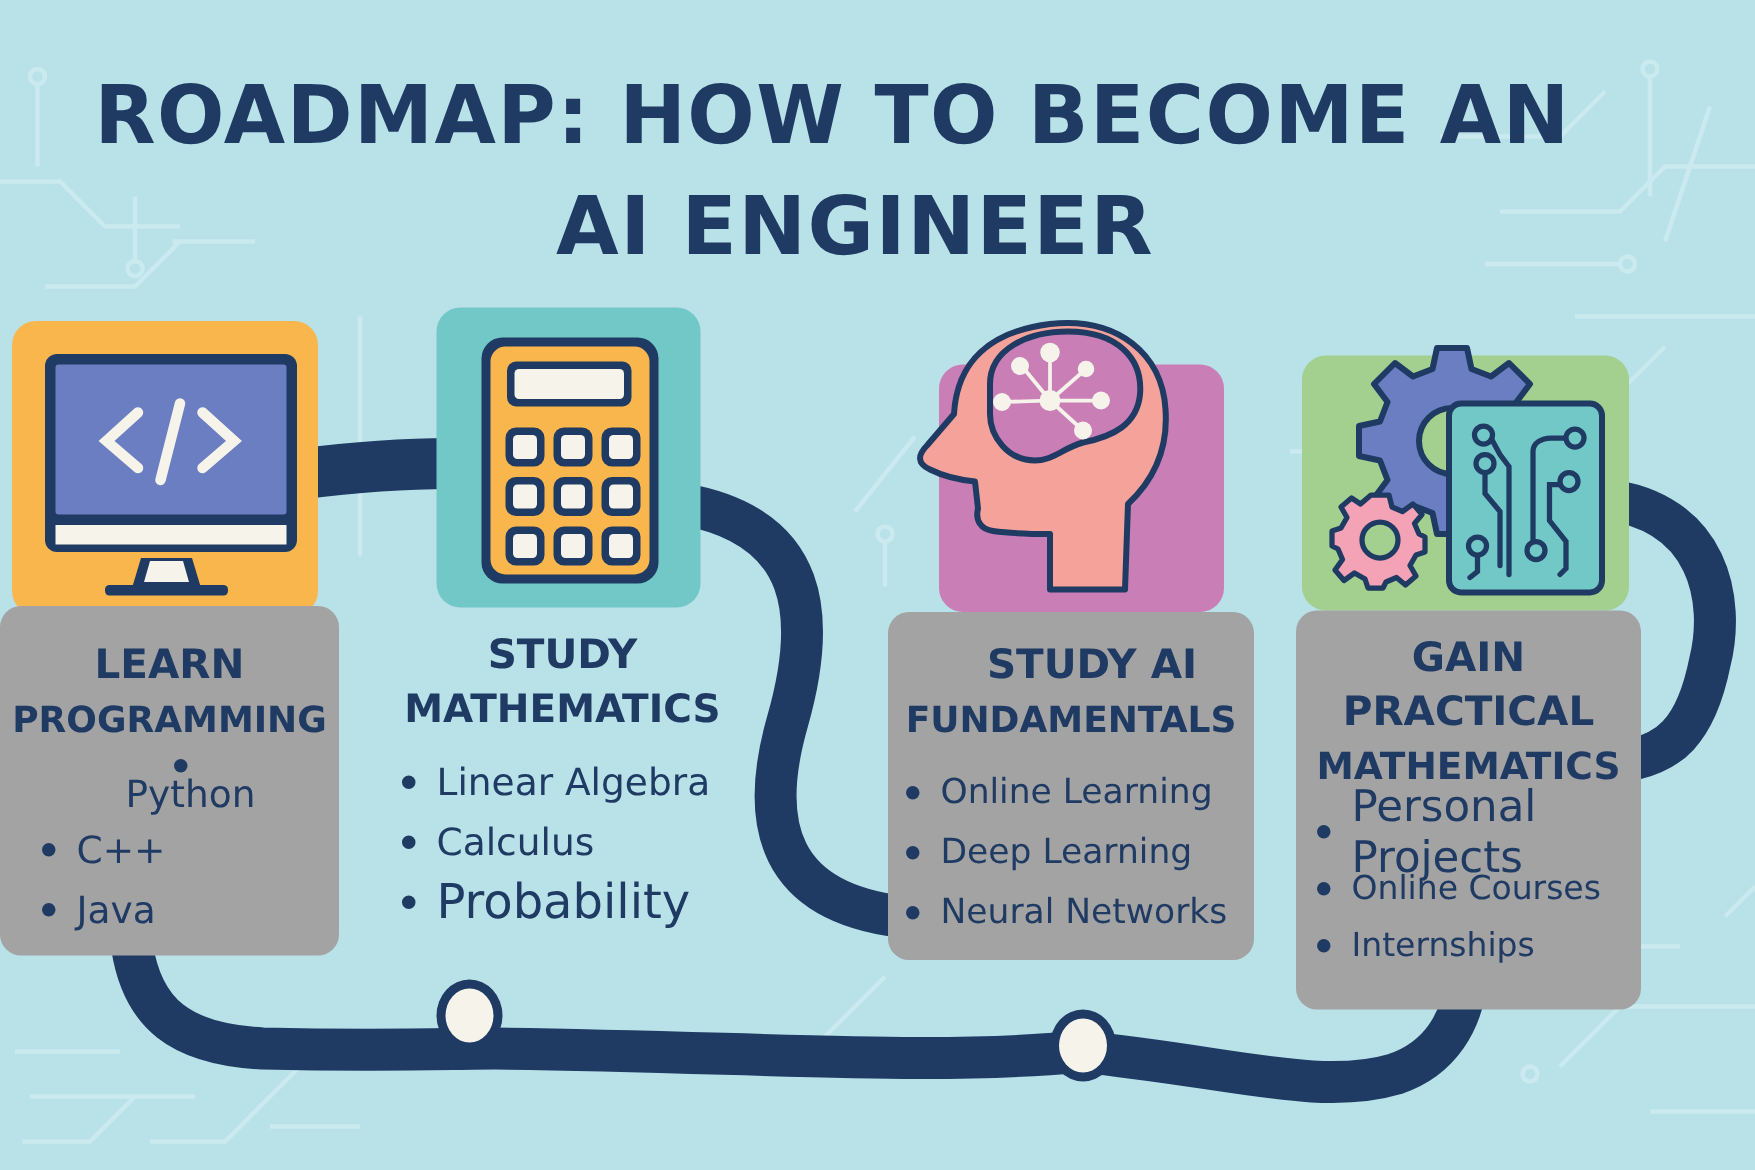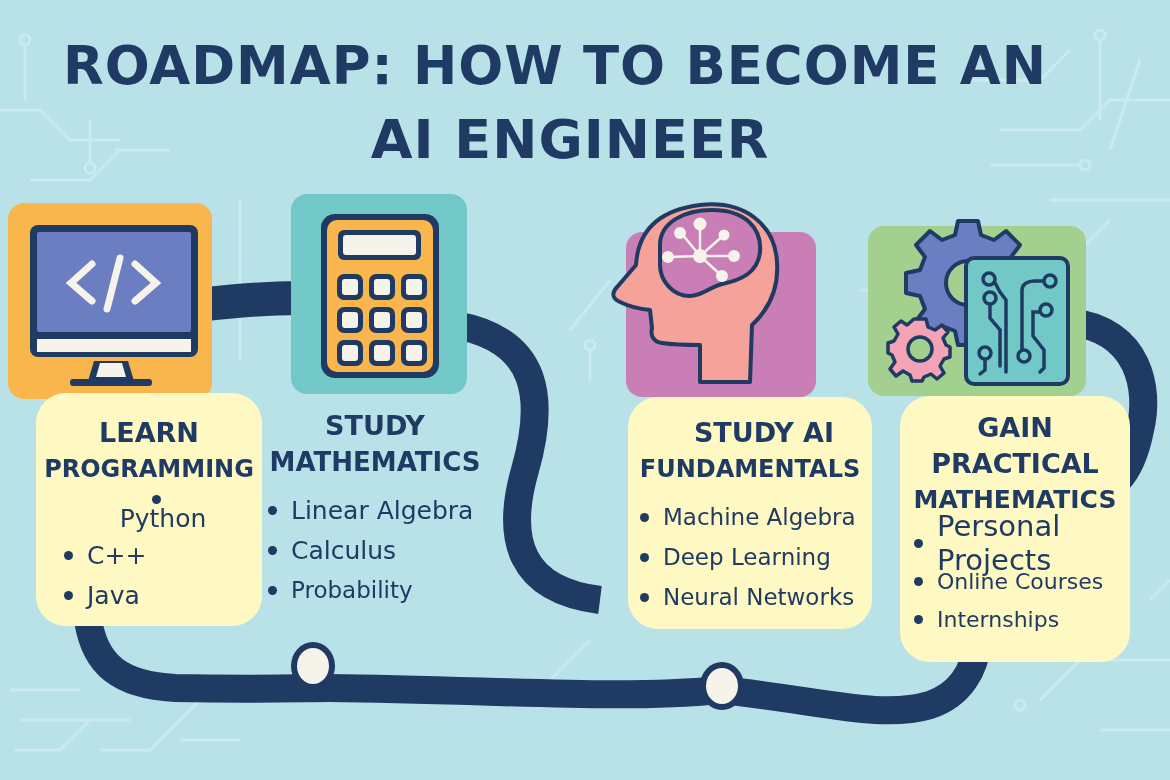--- a/index.html
+++ b/index.html
@@ -3,34 +3,34 @@
   <meta charset="utf-8">
   <style>
     html, body { margin: 0; padding: 0; }
     body {
       width: 1170px; height: 780px; overflow: hidden;
       background: #b9e1e8;
       font-family: "DejaVu Sans", "Liberation Sans", sans-serif;
       color: #1f3a63;
       position: relative;
     }
-    .stage { position: absolute; left: 0; top: 0; width: 1170px; height: 552px; }
+    .stage { position: absolute; left: 0; top: 11px; width: 1170px; height: 552px; }
     svg.layer { position: absolute; left: 0; top: 0; }
     .title {
       position: absolute; left: 0; top: 36px; width: 1110px;
       text-align: center; font-weight: 700; color: #1f3a63;
       font-family: "DejaVu Sans", sans-serif;
       letter-spacing: 1px;
     }
     .title .l1 { display: block; font-size: 54px; line-height: 60px; transform: scaleX(0.98); }
     .title .l2 { display: block; font-size: 54px; line-height: 60px; margin-top: 14px; padding-left: 30px; }
     .icon-box { position: absolute; border-radius: 16px; }
     .card {
-      position: absolute; background: #fef9c3; border-radius: 30px;
-      box-sizing: border-box; text-align: center; margin-left: 36px;
+      position: absolute; background: #a3a3a3; border-radius: 14px;
+      box-sizing: border-box; text-align: center;
     }
     .card-title {
       font-weight: 700; color: #1f3a63; line-height: 36px;
       font-family: "DejaVu Sans", sans-serif;
     }
     .card ul { list-style: none; margin: 0; padding: 0; text-align: left; }
     .card li {
       color: #1f3a63; font-family: "DejaVu Sans", sans-serif;
       display: flex; align-items: center;
     }
@@ -177,21 +177,21 @@
     </div>
     <ul style="list-style:none; margin:10px 0 0 8px; padding:0; text-align:left;">
       <li style="font-size:25px; height:40px; display:flex; align-items:center;">
           <span class="bullet"></span>
           <span>Linear Algebra</span>
         </li>
       <li style="font-size:25px; height:40px; display:flex; align-items:center;">
           <span class="bullet"></span>
           <span>Calculus</span>
         </li>
-      <li style="font-size:23px; height:40px; display:flex; align-items:center;">
+      <li style="font-size:32px; height:40px; display:flex; align-items:center;">
           <span class="bullet"></span>
           <span>Probability</span>
         </li>
     </ul>
   </div>
 
   <div class="icon-box" style="left:626px; top:232px; width:190px; height:165px; background:#c97fb6;">
   </div>
   <svg class="layer" width="1170" height="780" style="pointer-events:none;">
     <path d="M700 382 L700 345 C688 345 676 345 662 343 C654 342 650 336 652 328 L650 310 C640 309 630 307 620 302 C611 298 612 292 618 286 L636 265 C638 230 660 210 700 205 C745 200 775 225 777 262 C779 290 768 310 752 325 L750 382 Z" fill="#f5a29a" stroke="#1f3a63" stroke-width="4" stroke-linejoin="round"></path>
@@ -215,21 +215,21 @@
     </g>
   </svg>
   <div class="card" style="left:592px; top:397px; width:244px; height:232px; padding-top:18px;">
     <div class="card-title" style="font-size:27px;">
       <div style="padding-left:28px;">STUDY AI</div>
       <div style="font-size:24px;">FUNDAMENTALS</div>
     </div>
     <ul style="margin-left:12px; margin-top:10px;">
       <li style="font-size:23px; height:40px;">
           <span class="bullet"></span>
-          <span>Machine Algebra</span>
+          <span>Online Learning</span>
         </li>
       <li style="font-size:23px; height:40px;">
           <span class="bullet"></span>
           <span>Deep Learning</span>
         </li>
       <li style="font-size:23px; height:40px;">
           <span class="bullet"></span>
           <span>Neural Networks</span>
         </li>
     </ul>

